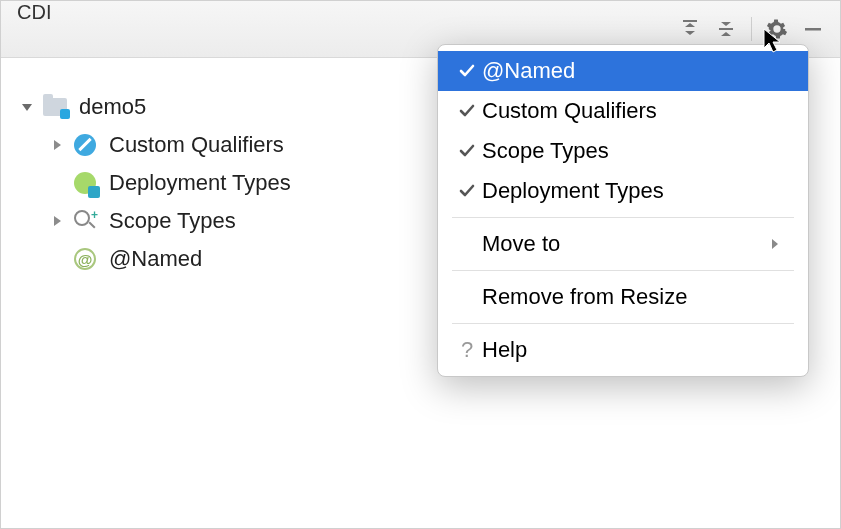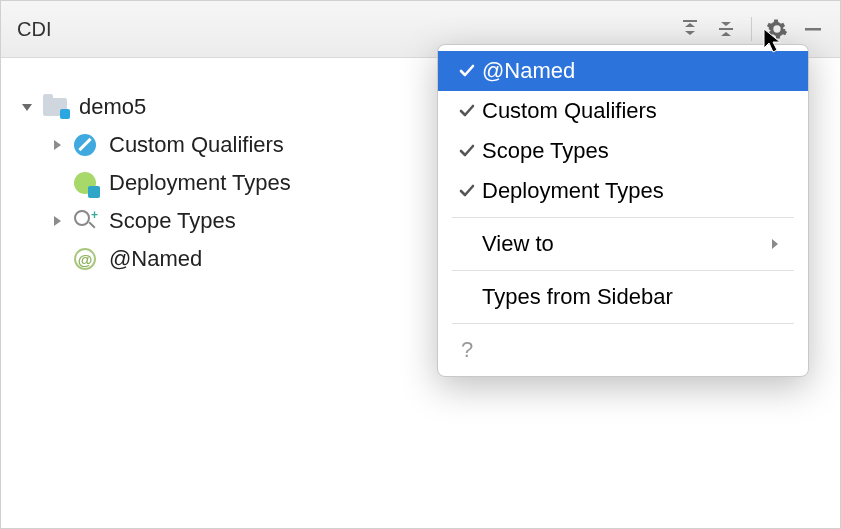--- a/index.html
+++ b/index.html
@@ -16,21 +16,20 @@
       height: 100%;
       border: 1px solid #d0d0d0;
       display: flex;
       flex-direction: column;
     }
     .header {
       background: linear-gradient(#f6f6f6, #ececec);
       border-bottom: 1px solid #d9d9d9;
       height: 57px;
       display: flex;
-      align-items: center;
       padding: 0 10px 0 16px;
     }
     .header-title {
       font-size: 20px;
       color: #333;
       flex: 1;
     }
     .header-tools { display: flex; align-items: center; gap: 2px; }
     .tool-btn {
       width: 34px; height: 34px;
@@ -275,37 +274,38 @@
           <path d="M3 9 L7 13 L15 4" stroke="#555" stroke-width="2.6" fill="none" stroke-linecap="round" stroke-linejoin="round"></path>
         </svg>
     </span>
     <span class="popup-label">Deployment Types</span>
   </div>
 
   <div class="popup-sep"></div>
 
   <div class="popup-item">
     <span class="popup-check"></span>
-    <span class="popup-label">View to</span>
+    <span class="popup-label">Move to</span>
     <span class="popup-sub">
       <svg width="10" height="14" viewBox="0 0 10 14">
           <path d="M2 2 L8 7 L2 12 Z" fill="#8a8a8a"></path>
         </svg>
     </span>
   </div>
 
   <div class="popup-sep"></div>
 
   <div class="popup-item">
     <span class="popup-check"></span>
-    <span class="popup-label">Types from Sidebar</span>
+    <span class="popup-label">Remove from Resize</span>
   </div>
 
   <div class="popup-sep"></div>
 
   <div class="popup-item">
     <span class="popup-help">?</span>
+    <span class="popup-label">Help</span>
   </div>
 </div>
 
 <svg class="cursor" width="22" height="26" viewBox="0 0 22 26">
   <path d="M1 1 L1 20 L6 15 L10 24 L14 22 L10 14 L17 14 Z" fill="#000" stroke="#fff" stroke-width="1"></path>
 </svg>
 
 </body></html>

